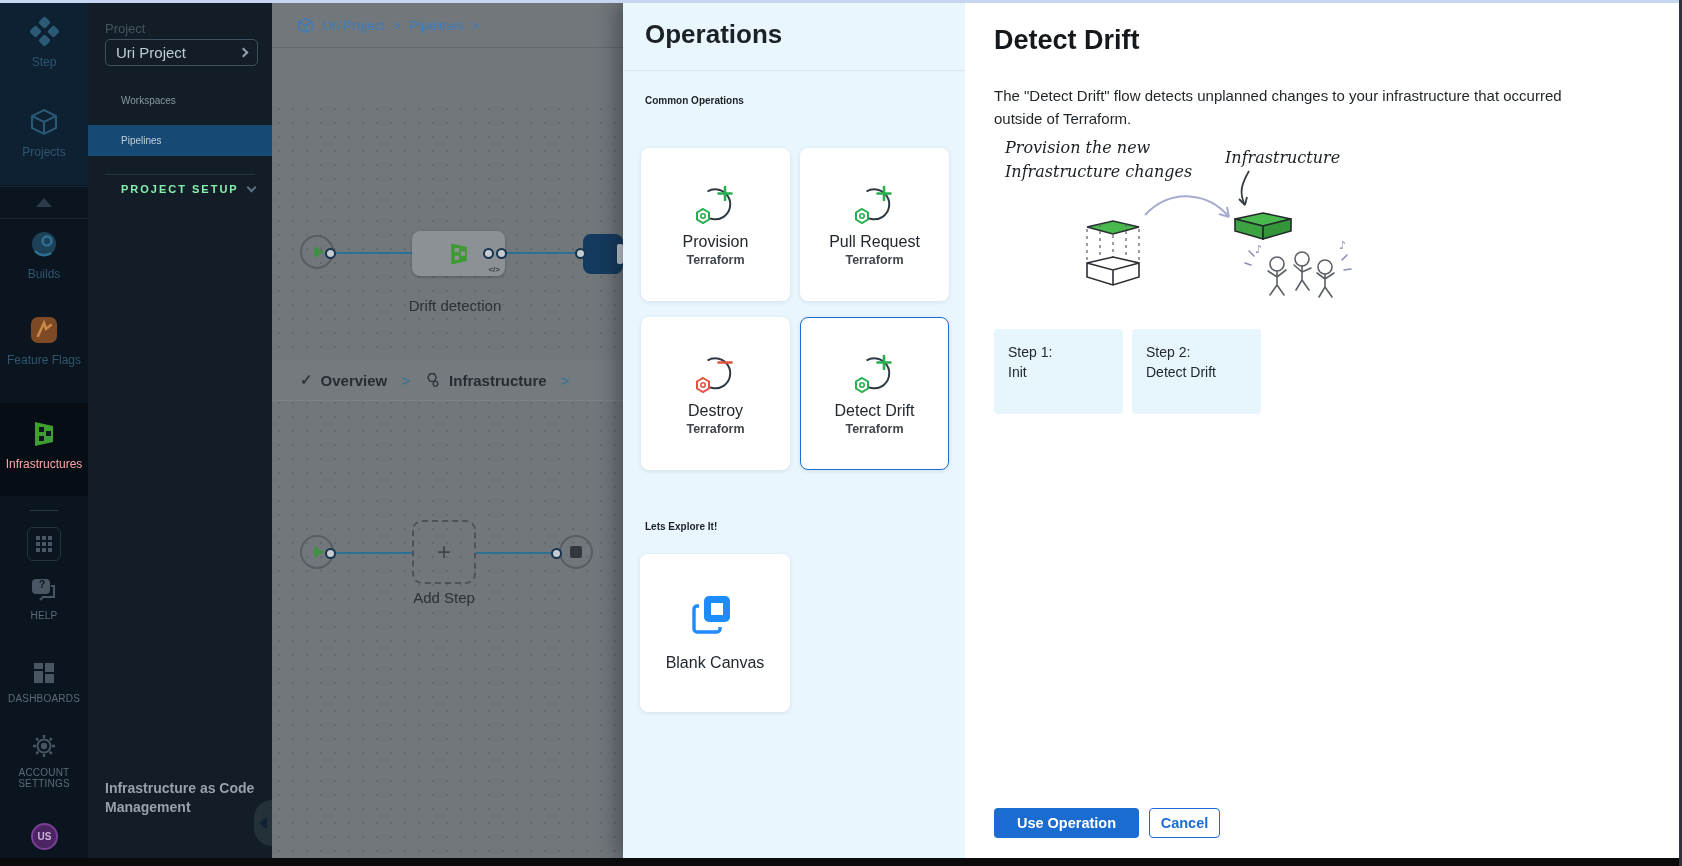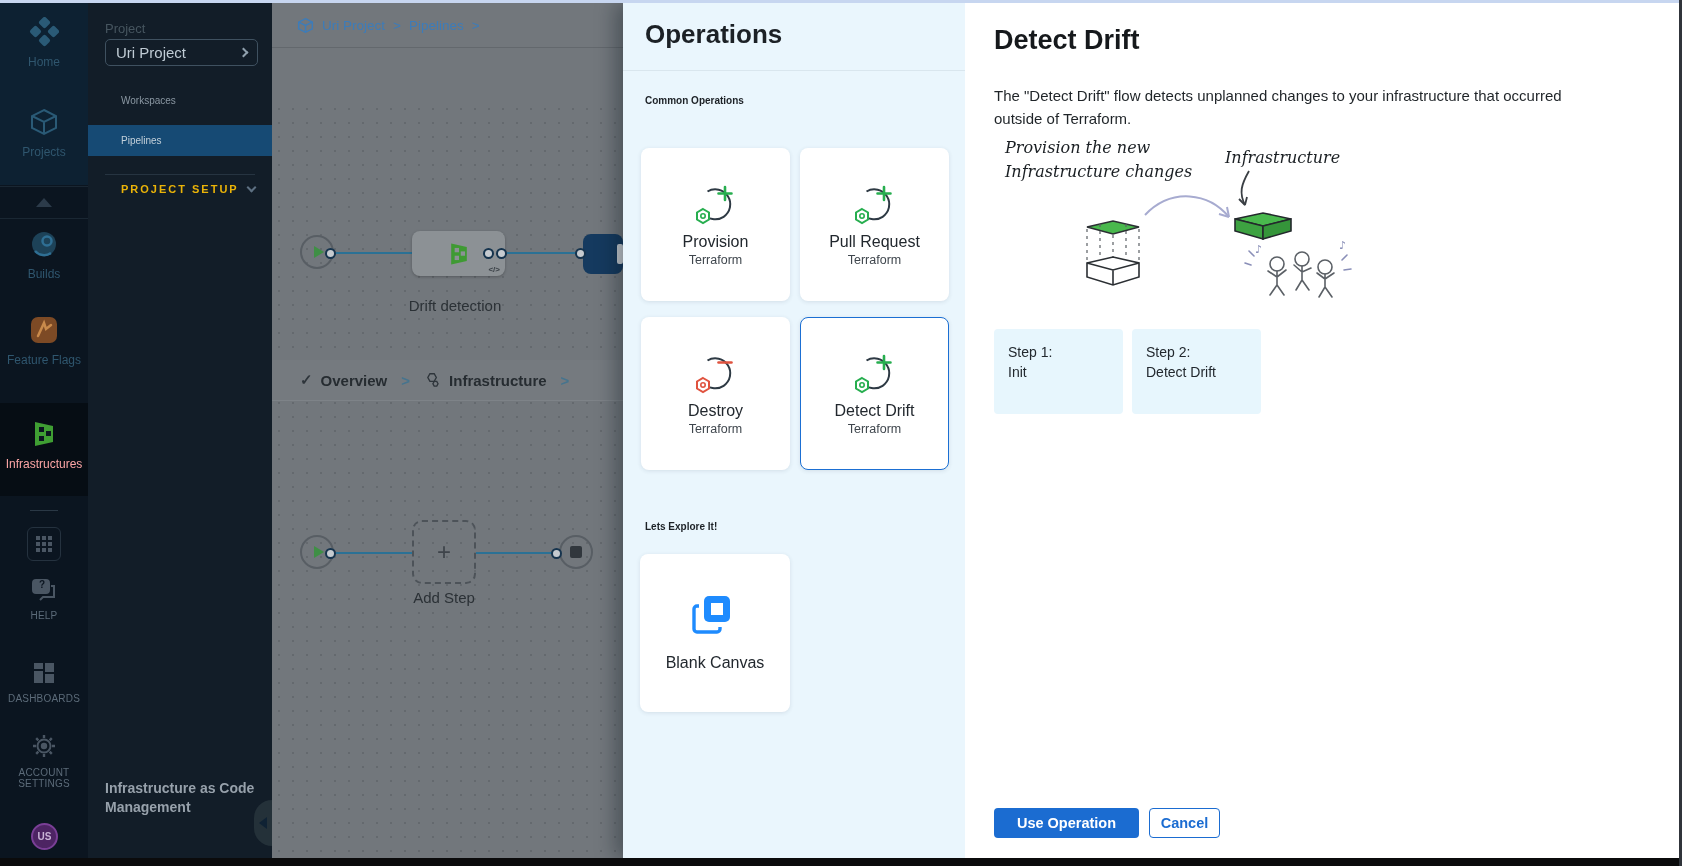--- a/index.html
+++ b/index.html
@@ -27,21 +27,21 @@
   .avatar { position:absolute; left:31px; top:820px; width:27px; height:27px; border-radius:50%; background:#4d2463; border:2px solid #7a3f96; color:#c9b3d6; font-size:10px; font-weight:bold; display:flex; align-items:center; justify-content:center; }
 
   
   .pnav { position:absolute; left:88px; top:3px; width:184px; height:855px; background:#121d28; z-index:29; }
   .pnav-label { position:absolute; left:17px; top:18px; font-size:13px; color:#46555f; }
   .proj-select { position:absolute; left:17px; top:36px; width:153px; height:27px; border:1px solid #3f5160; border-radius:5px; display:flex; align-items:center; justify-content:space-between; padding:0 10px; color:#c0ccd5; font-size:15px; }
   .chev-r { width:7px; height:7px; border-right:2px solid #8fa0ad; border-top:2px solid #8fa0ad; transform:rotate(45deg); }
   .pnav-item { position:absolute; left:0; width:184px; height:31px; line-height:31px; padding-left:33px; font-size:10px; color:#8a97a2; }
   .pnav-item.selected { background:#164a74; color:#c3d0da; }
   .pnav-divider { position:absolute; left:17px; top:171px; width:150px; height:1px; background:#263441; }
-  .setup-row { position:absolute; left:33px; top:180px; width:134px; display:flex; align-items:center; justify-content:space-between; color:#eab308; }
+  .setup-row { position:absolute; left:33px; top:180px; width:134px; display:flex; align-items:center; justify-content:space-between; color:#86efac; }
   .setup-row .t { font-size:11px; letter-spacing:2px; font-weight:bold; }
   .chev-d { width:7px; height:7px; border-right:2px solid #5d7082; border-bottom:2px solid #5d7082; transform:rotate(45deg); margin-top:-3px;}
   .pnav-footer { position:absolute; left:17px; top:776px; width:158px; font-size:14px; line-height:1.35; font-weight:bold; color:#97a1ab; }
   .collapse-handle { position:absolute; left:254px; top:800px; width:18px; height:46px; background:#243139; border-radius:24px 0 0 24px; z-index:31; display:flex; align-items:center; justify-content:center; }
   .tri-left { width:0;height:0;border-top:6px solid transparent;border-bottom:6px solid transparent;border-right:8px solid #0f2234; }
 
   
   .canvas { position:absolute; left:272px; top:3px; width:351px; height:855px; background:#72777c; overflow:hidden; }
   .dotgrid { background-image:radial-gradient(#64696e 1px, transparent 1.3px); background-size:14px 14px; }
   .crumb-bar { position:absolute; left:0; top:0; width:351px; height:45px; border-bottom:1px solid #63686d; display:flex; align-items:center; padding-left:25px; gap:8px; }
@@ -69,21 +69,21 @@
 
   
   .drawer { position:absolute; left:623px; top:3px; width:342px; height:855px; background:#eaf6fd; z-index:40; box-shadow:-8px 0 18px rgba(10,20,30,.35); }
   .drawer h1 { position:absolute; left:22px; top:16px; font-size:26px; font-weight:bold; color:#1c2126; }
   .drawer-divider { position:absolute; left:0; top:67px; width:342px; height:1px; background:#d9e6ee; }
   .section-label { position:absolute; left:22px; font-size:10px; font-weight:bold; color:#1c2126; }
   .cards { position:absolute; left:18px; top:145px; width:310px; display:grid; grid-template-columns:149px 149px; grid-auto-rows:153px; column-gap:10px; row-gap:16px; }
   .op-card { background:#fff; border-radius:8px; box-shadow:0 1px 4px rgba(40,60,80,.12); display:flex; flex-direction:column; align-items:center; justify-content:center; gap:2px; border:1px solid transparent; cursor:pointer; }
   .op-card.selected { border:1.5px solid #1b6fd3; }
   .op-card .op-name { font-size:16px; color:#22282e; margin-top:4px; }
-  .op-card .op-sub { font-size:12.5px; color:#3f464d; }
+  .op-card .op-sub { font-size:12.5px; color:#3f464d;font-weight:bold; }
   .explore-card { position:absolute; left:17px; top:551px; width:150px; height:158px; background:#fff; border-radius:8px; box-shadow:0 1px 4px rgba(40,60,80,.12); display:flex; flex-direction:column; align-items:center; justify-content:center; gap:16px; cursor:pointer; }
   .explore-card .op-name { font-size:16px; color:#22282e; }
 
   
   .detail { position:absolute; left:965px; top:3px; width:714px; height:855px; background:#ffffff; z-index:41; }
   .detail h1 { position:absolute; left:29px; top:22px; font-size:27px; font-weight:bold; color:#16191c; }
   .detail .desc { position:absolute; left:29px; top:82px; width:590px; font-size:15px; line-height:1.5; color:#1f2428; }
   .illus { position:absolute; left:22px; top:128px; }
   .illus text { font-family:"DejaVu Serif", serif; font-style:italic; font-size:16px; fill:#1a1f23; }
   .steps { position:absolute; left:29px; top:326px; display:flex; gap:9px; }
@@ -106,21 +106,21 @@
       <span>
         <svg width="30" height="30" viewBox="0 0 30 30">
             <g fill="#2a5a76">
           <rect x="11" y="1" width="9" height="9" rx="2" transform="rotate(45 15.5 5.5)"></rect>
           <rect x="2" y="10" width="9" height="9" rx="2" transform="rotate(45 6.5 14.5)"></rect>
           <rect x="20" y="10" width="9" height="9" rx="2" transform="rotate(45 24.5 14.5)"></rect>
           <rect x="11" y="19" width="9" height="9" rx="2" transform="rotate(45 15.5 23.5)"></rect>
         </g>
           </svg>
       </span>
-      <span class="lbl">Home</span>
+      <span class="lbl">Step</span>
     </div>
 
     <div class="rail-item" style="top:104px;">
       <span>
         <svg width="30" height="30" viewBox="0 0 30 30" fill="none" stroke="#2a5a76" stroke-width="2">
           <path d="M15 3 L27 9 L27 21 L15 27 L3 21 L3 9 Z"></path>
             <path d="M3 9 L15 15 L27 9 M15 15 L15 27"></path>
         </svg>
       </span>
       <span class="lbl">Projects</span>

